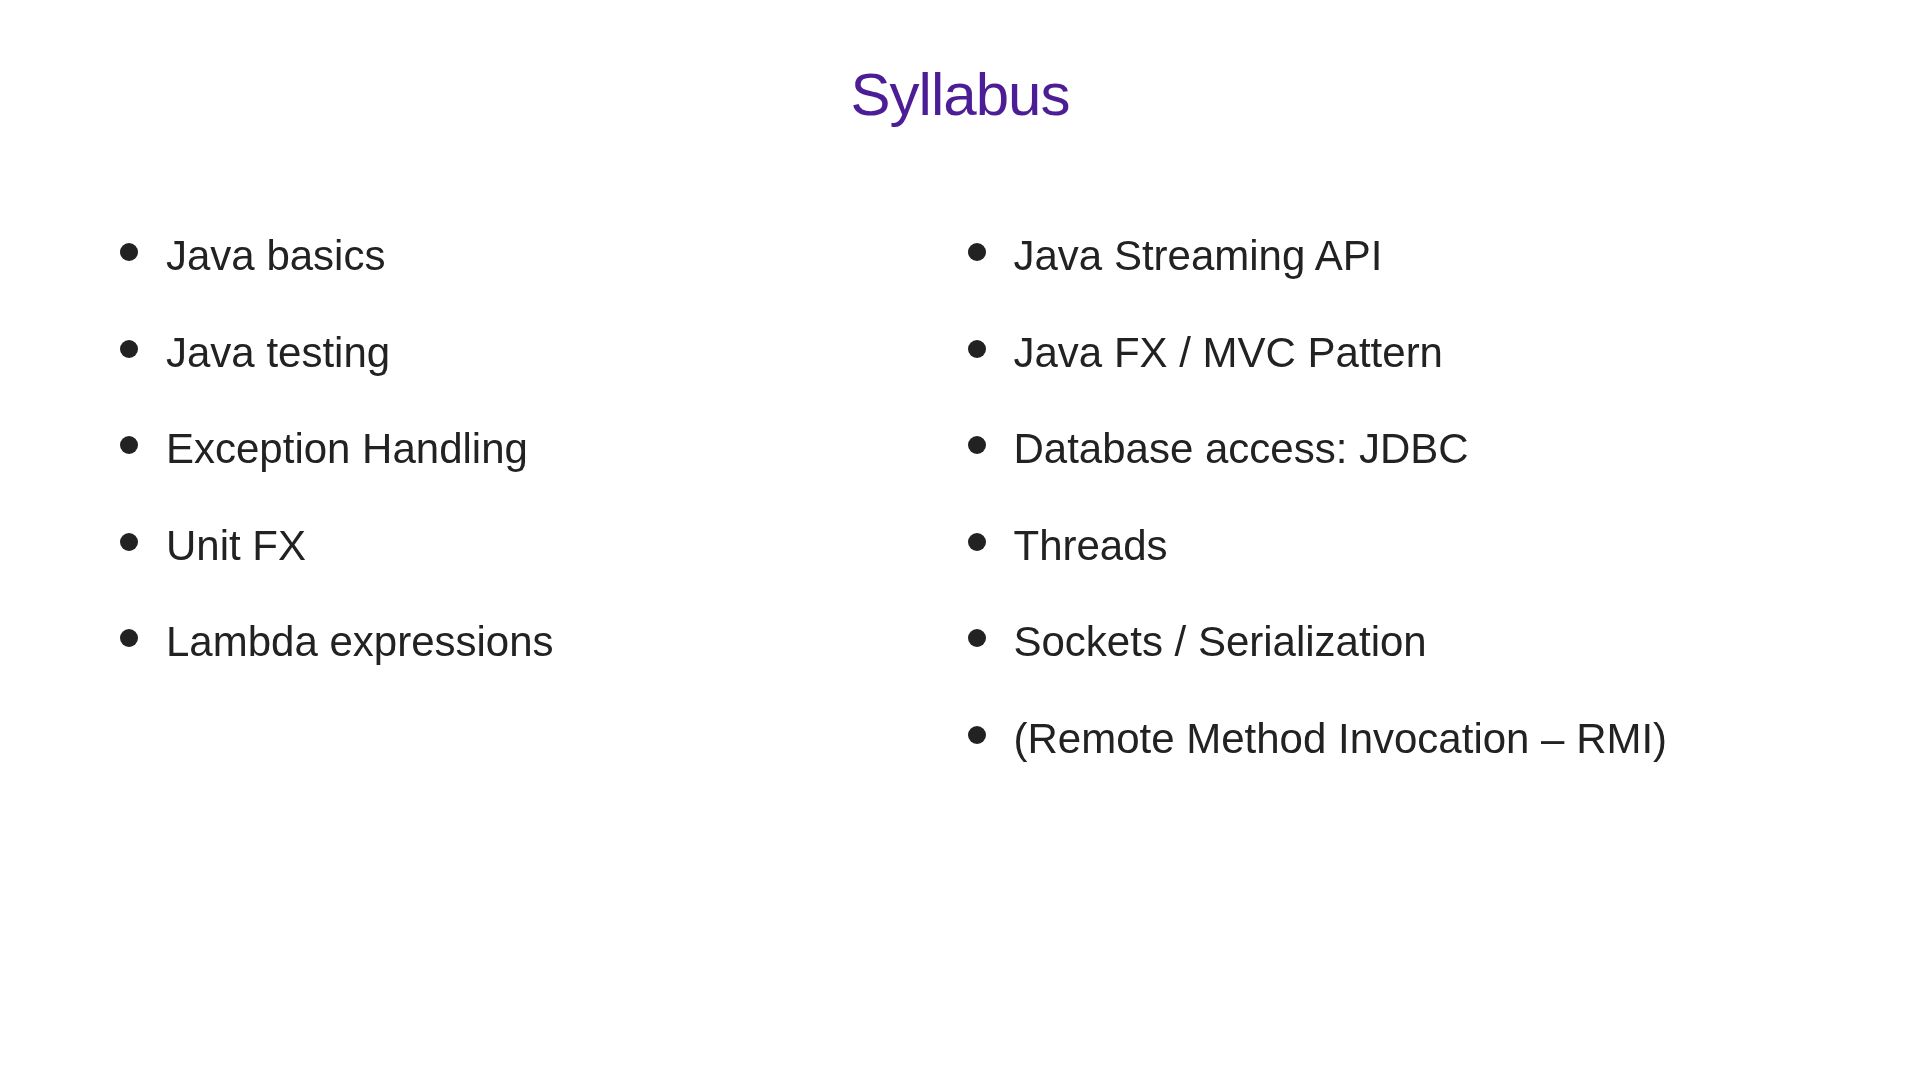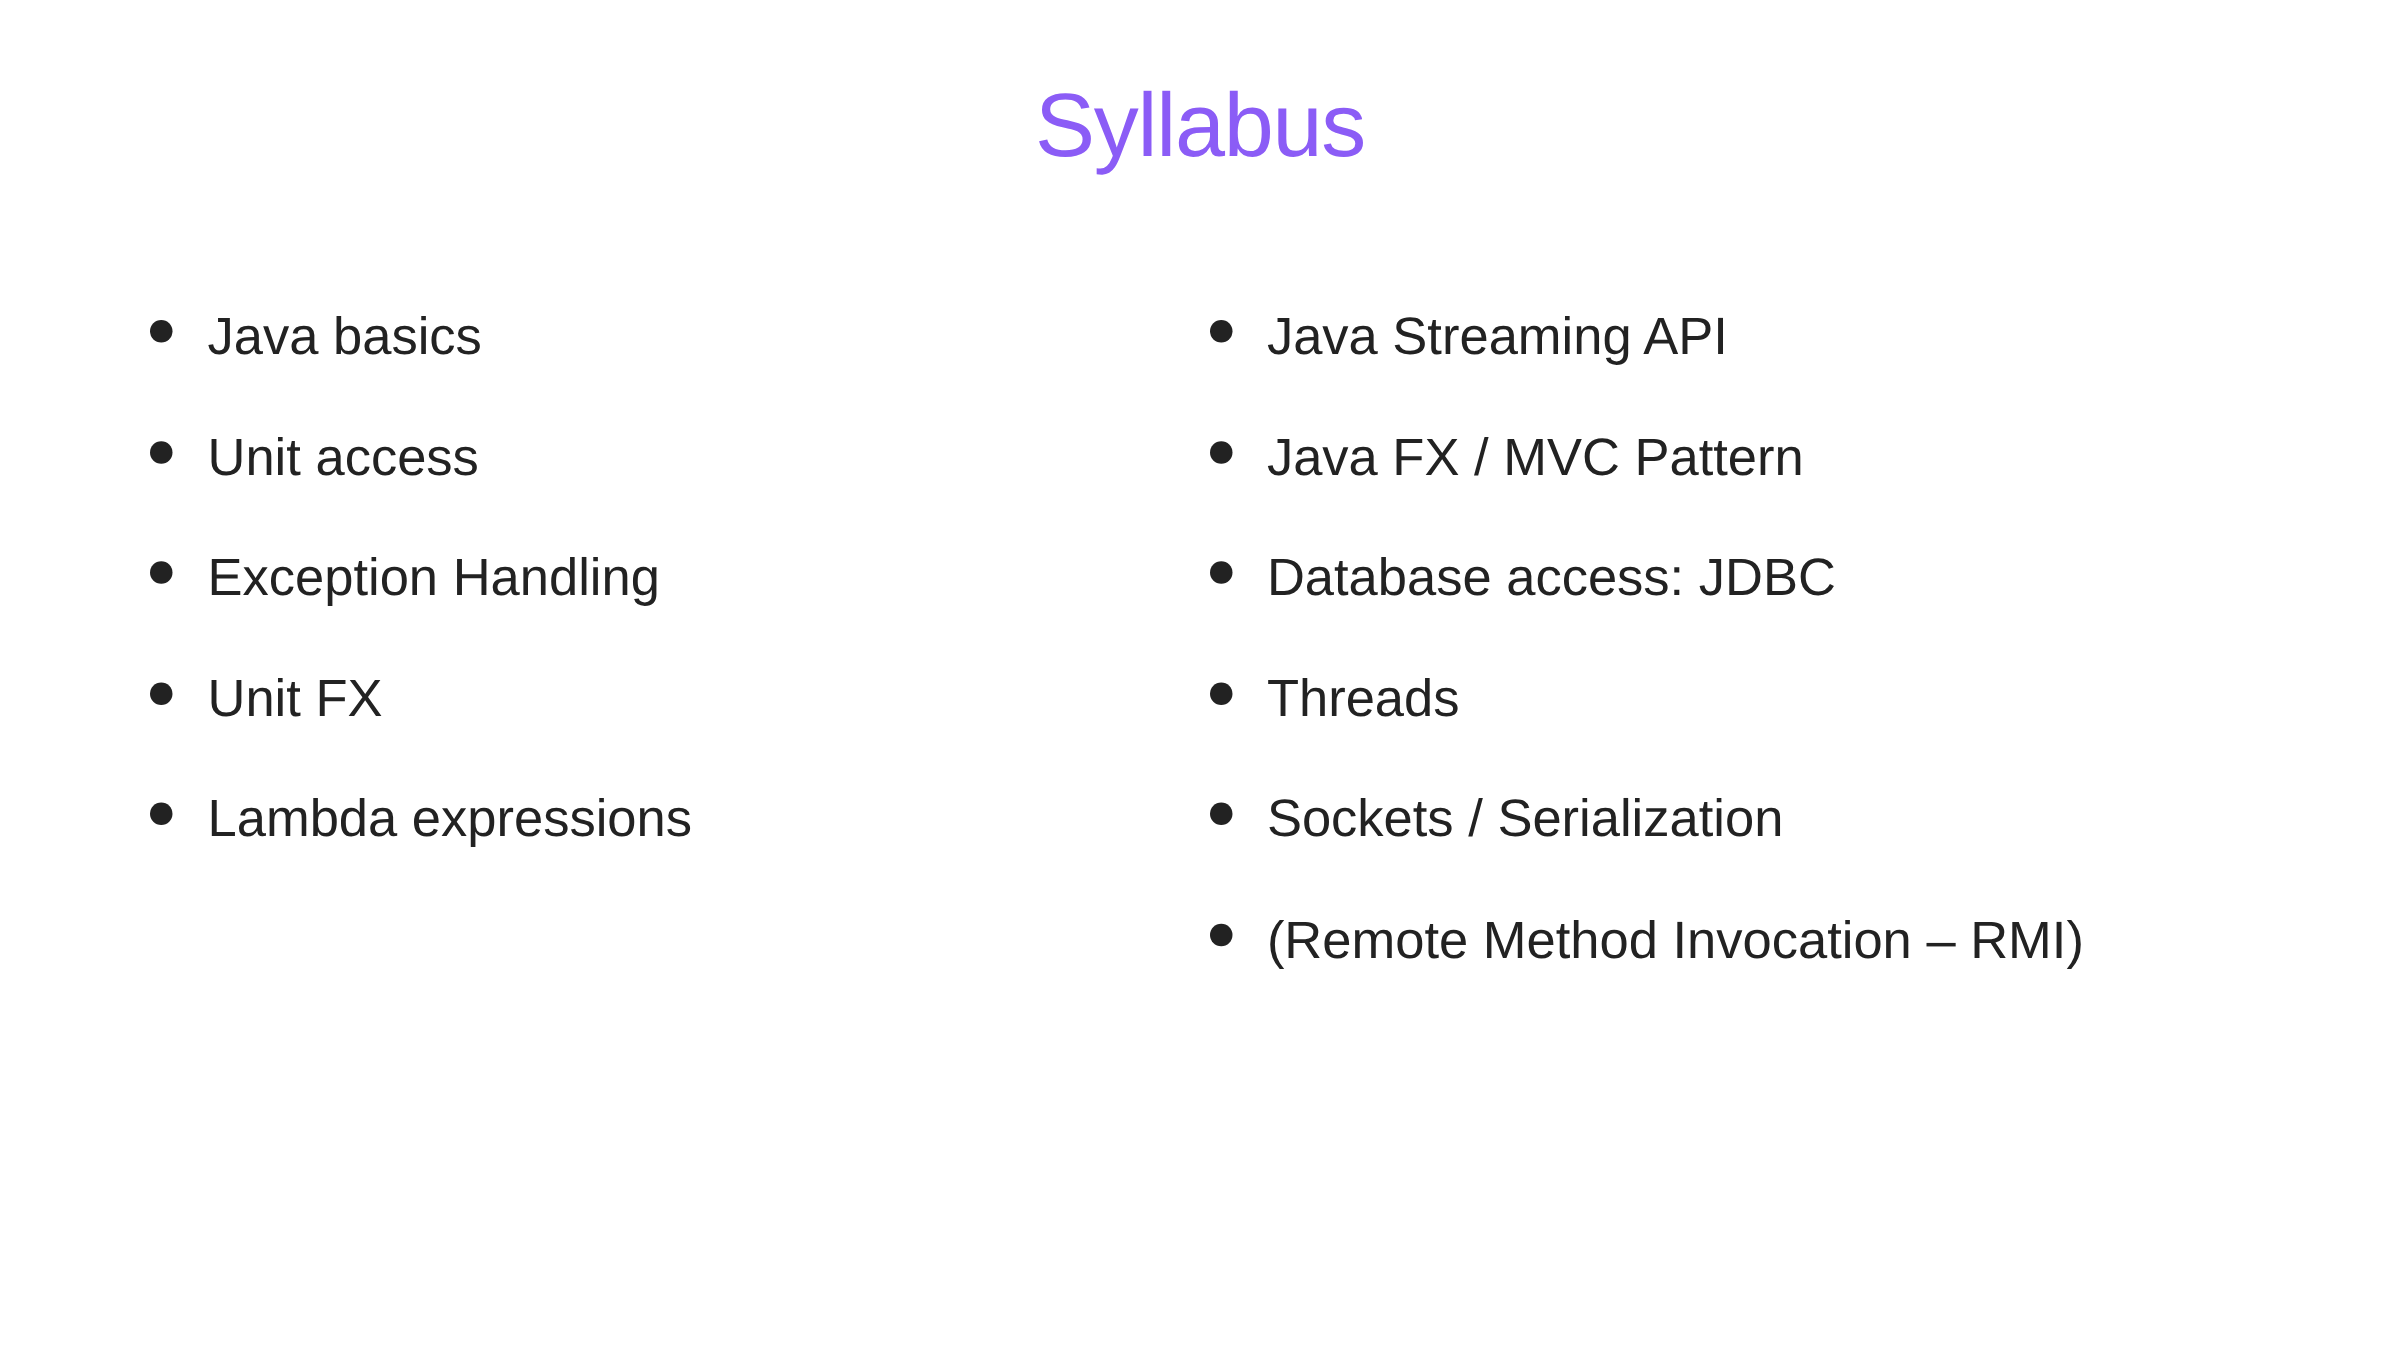--- a/index.html
+++ b/index.html
@@ -19,23 +19,23 @@
     .page {
       width: 1920px;
       height: 1080px;
       display: flex;
       flex-direction: column;
       align-items: center;
       padding: 60px 120px 60px 120px;
     }
 
     .title {
-      font-size: 72px;
+      font-size: 60px;
       font-weight: 400;
-      color: #8b5cf6;
+      color: #4c1d95;
       margin-bottom: 80px;
       text-align: center;
       letter-spacing: -1px;
     }
 
     .content {
       display: flex;
       flex-direction: row;
       width: 100%;
       gap: 15px;
@@ -79,21 +79,21 @@
 <div class="page">
   <h1 class="title">Syllabus</h1>
   <div class="content">
     <div class="column" id="left-col">
         <div class="bullet-item">
       <span class="bullet"></span>
       <span class="bullet-text">Java basics</span>
     </div>
         <div class="bullet-item">
       <span class="bullet"></span>
-      <span class="bullet-text">Unit access</span>
+      <span class="bullet-text">Java testing</span>
     </div>
         <div class="bullet-item">
       <span class="bullet"></span>
       <span class="bullet-text">Exception Handling</span>
     </div>
         <div class="bullet-item">
       <span class="bullet"></span>
       <span class="bullet-text">Unit FX</span>
     </div>
         <div class="bullet-item">

